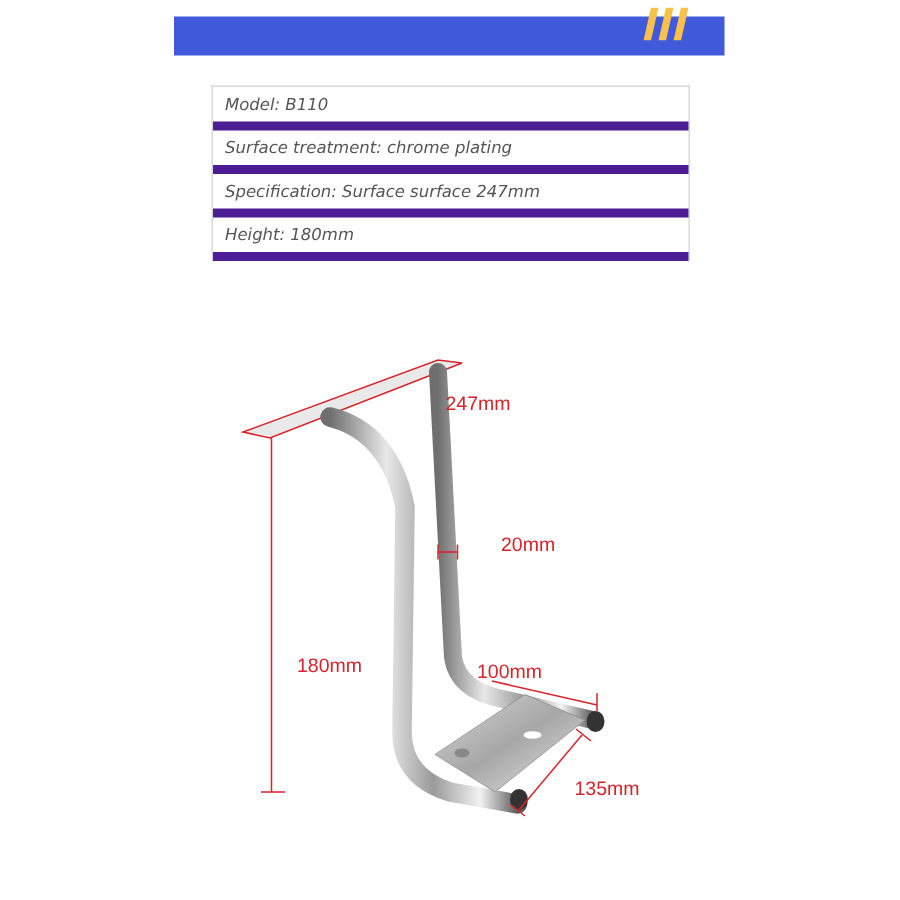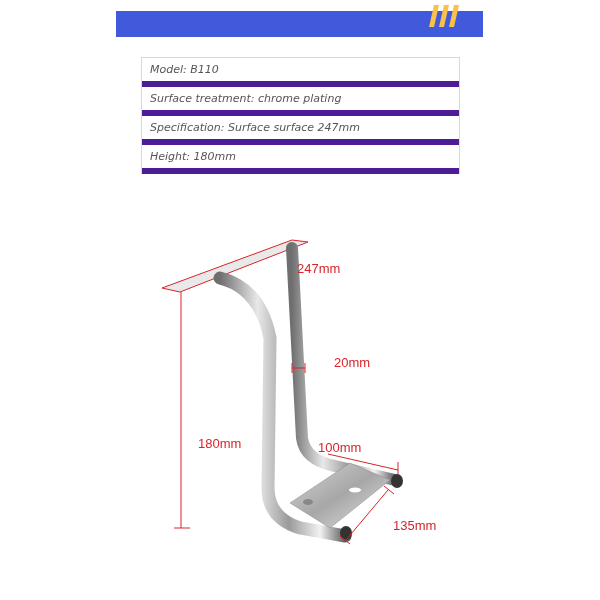--- a/index.html
+++ b/index.html
@@ -65,14 +65,14 @@
     <line x1="178" y1="226" x2="248" y2="242" stroke="#d8232a" stroke-width="1"></line>
     <line x1="248" y1="234" x2="248" y2="246" stroke="#d8232a" stroke-width="1"></line>
     <line x1="196" y1="312" x2="238" y2="262" stroke="#d8232a" stroke-width="1"></line>
     <line x1="190" y1="308" x2="200" y2="316" stroke="#d8232a" stroke-width="1"></line>
     <line x1="234" y1="258" x2="244" y2="266" stroke="#d8232a" stroke-width="1"></line>
   </svg>
   <span class="dim-label" style="left:147px;top:33px;">247mm</span>
   <span class="dim-label" style="left:164px;top:127px;margin-left:20px;">20mm</span>
   <span class="dim-label" style="left:48px;top:172px;margin-top:36px;">180mm</span>
   <span class="dim-label" style="left:168px;top:212px;">100mm</span>
-  <span class="dim-label" style="left:243px;top:290px;">135mm</span>
+  <span class="dim-label" style="left:233px;top:290px;">135mm</span>
 </div>
 
 </body></html>

